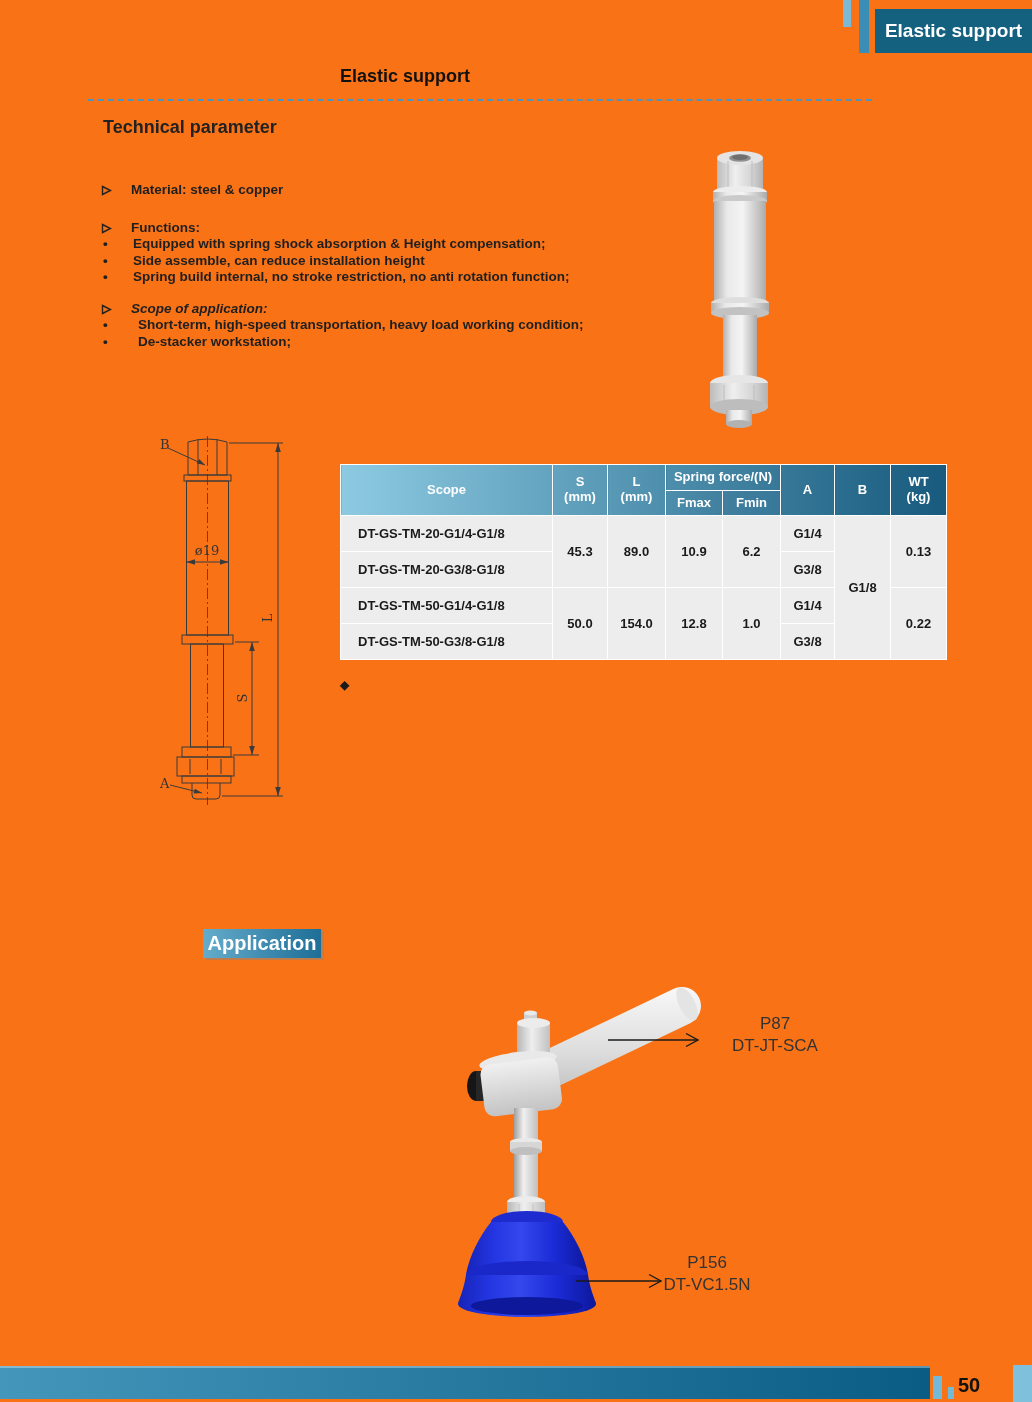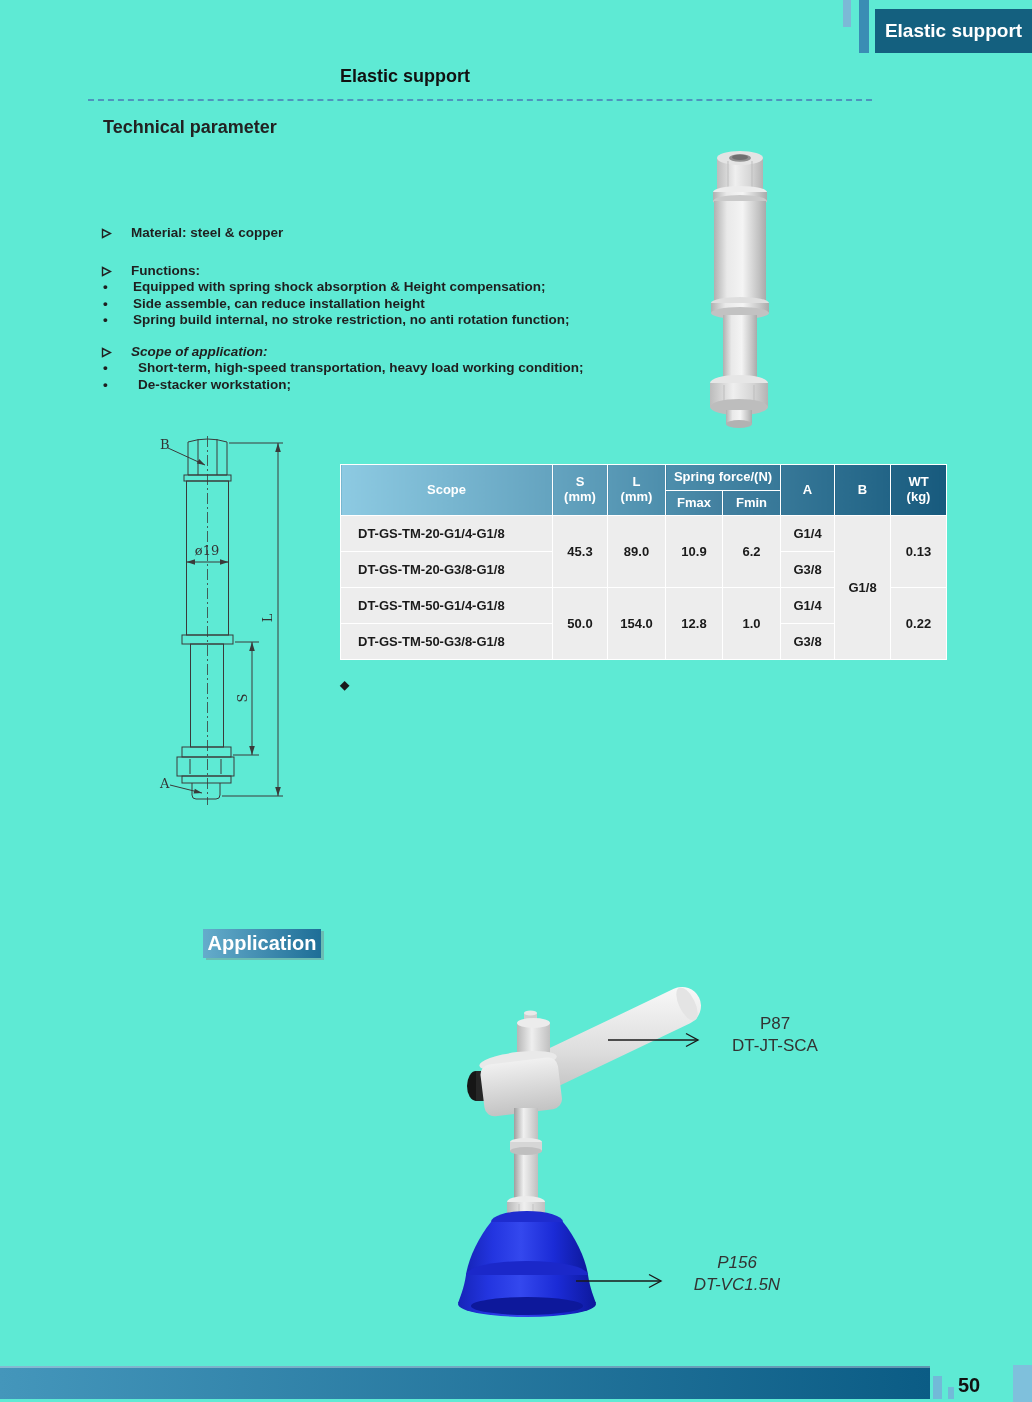--- a/index.html
+++ b/index.html
@@ -1,35 +1,35 @@
 <!DOCTYPE html>
 <html><head>
 <meta charset="utf-8">
 <style>
   html,body { margin:0; padding:0; background:#fff; }
-  .page { position:relative; width:1032px; height:1402px; background:#5eead4;
+  .page { position:relative; width:1032px; height:1402px; background:#f97316;
           font-family:"Liberation Sans", sans-serif; overflow:hidden; }
   .abs { position:absolute; }
 
   
   .accent-bar-short { left:843px; top:0; width:8px;  height:27px; background:#7CB9D6; }
   .accent-bar-tall  { left:859px; top:0; width:10px; height:53px; background:#3A8DB4; }
   .header-tab { left:875px; top:9px; width:157px; height:44px; background:#14607F;
                 color:#fff; font-size:19px; font-weight:bold; display:flex;
                 align-items:center; justify-content:center; }
 
   
   .page-title { left:240px; top:66px; width:330px; text-align:center;
                 font-size:18px; font-weight:bold; color:#111; }
   .title-divider { left:88px; top:99px; width:784px; border-top:2px dashed #4E94BE; height:0; }
   .section-heading { left:103px; top:117px; font-size:18px; font-weight:bold; color:#222; }
 
   
   .specs { left:100px; top:182px; width:580px; font-size:13.5px; font-weight:bold;
-           color:#1F1F1F;margin-top:43px; }
+           color:#1F1F1F; }
   .spec-row { display:flex; align-items:flex-start; line-height:16.5px; }
   .spec-marker { width:30px; flex:none; padding-left:1px; }
   .spec-marker svg { display:block; margin-top:3px; }
   .dot-marker { width:30px; flex:none; padding-left:3px; }
   .mt21 { margin-top:21px; } .mt15 { margin-top:15px;font-style:italic; }
 
   
   .spec-table { left:340px; top:464px; }
   table { border-collapse:collapse; table-layout:fixed; width:606px; }
   th, td { border:1.5px solid #fff; font-size:13px; font-weight:bold;
@@ -53,21 +53,21 @@
   .table-note .diamond { font-size:12px; margin-right:10px; line-height:17px; }
 
   
   .app-badge { left:203px; top:929px; width:118px; height:29px;
                background:linear-gradient(to right,#65ACCB,#1E6E97);
                color:#fff; font-size:20px; font-weight:bold; display:flex;
                align-items:center; justify-content:center;
                box-shadow:3px 2px 0 rgba(125,135,140,.45); }
   .callout { font-size:17px; color:#333; text-align:center; line-height:22px; }
   .callout-1 { left:712px; top:1013px; width:126px; }
-  .callout-2 { left:674px; top:1252px; width:126px;font-style:italic; }
+  .callout-2 { left:644px; top:1252px; width:126px; }
 
   
   .footer-bar { left:0; top:1366px; width:930px; height:33px;
                 background:linear-gradient(to right,#4496BB,#0B5C85);
                 box-shadow:inset 0 2px 0 rgba(255,255,255,.35); }
   .footer-bar-s1 { left:933px; top:1376px; width:9px; height:23px; background:#72BAD8; }
   .footer-bar-s2 { left:948px; top:1387px; width:6px; height:12px; background:#72BAD8; }
   .page-number { left:958px; top:1374px; font-size:20px; font-weight:bold; color:#111; }
   .footer-corner { left:1013px; top:1365px; width:19px; height:37px; background:#7FC0DC; }
 

